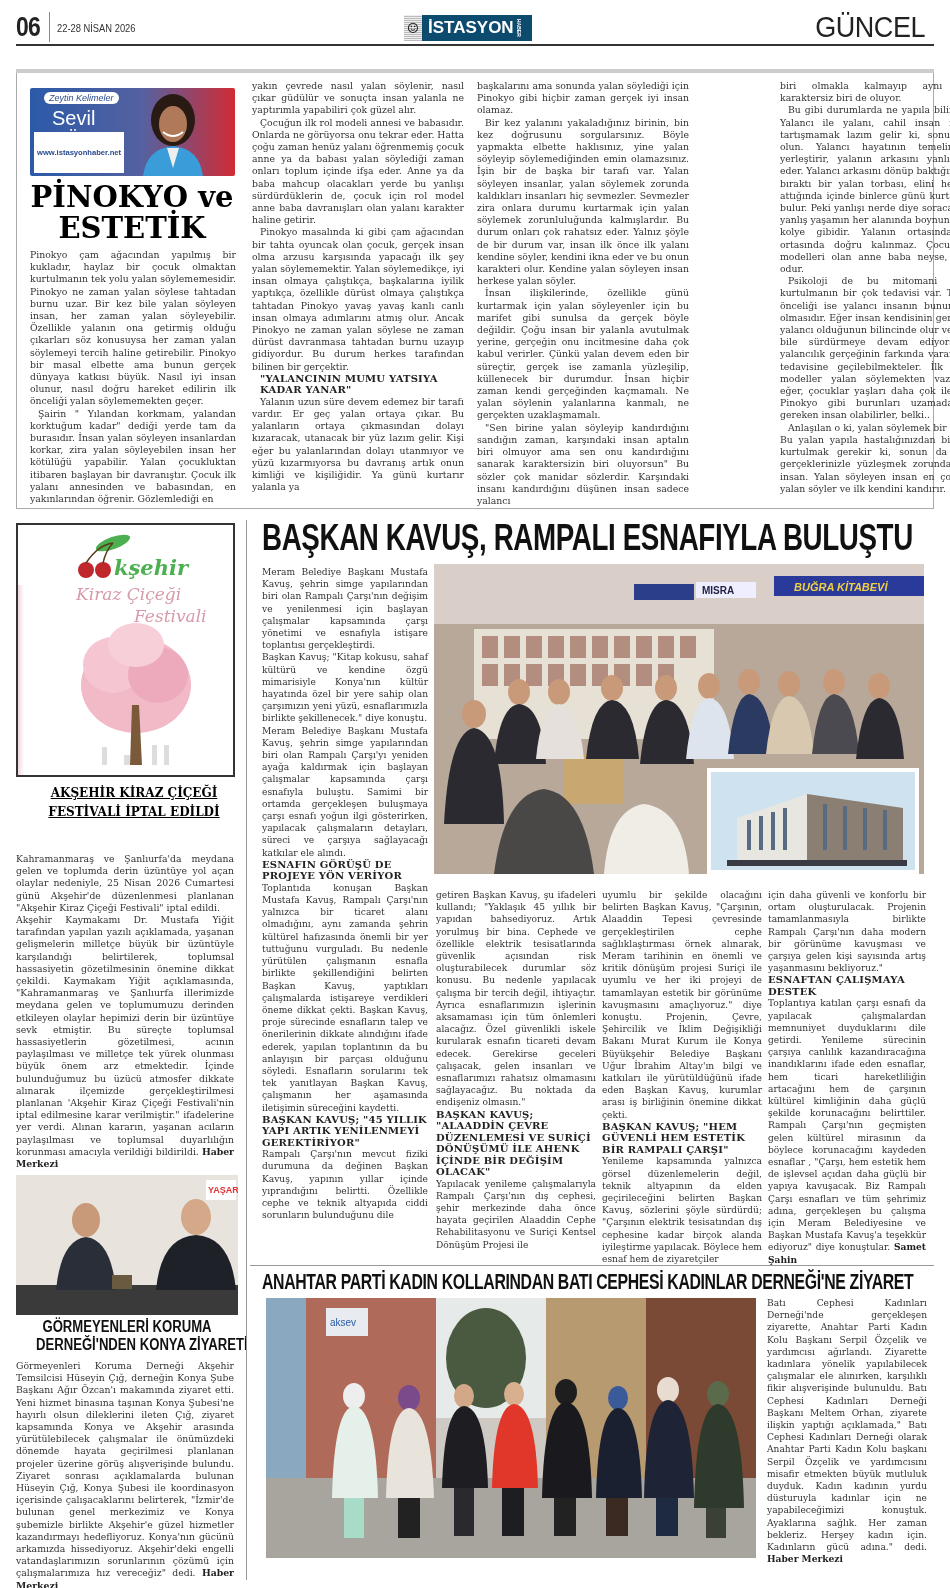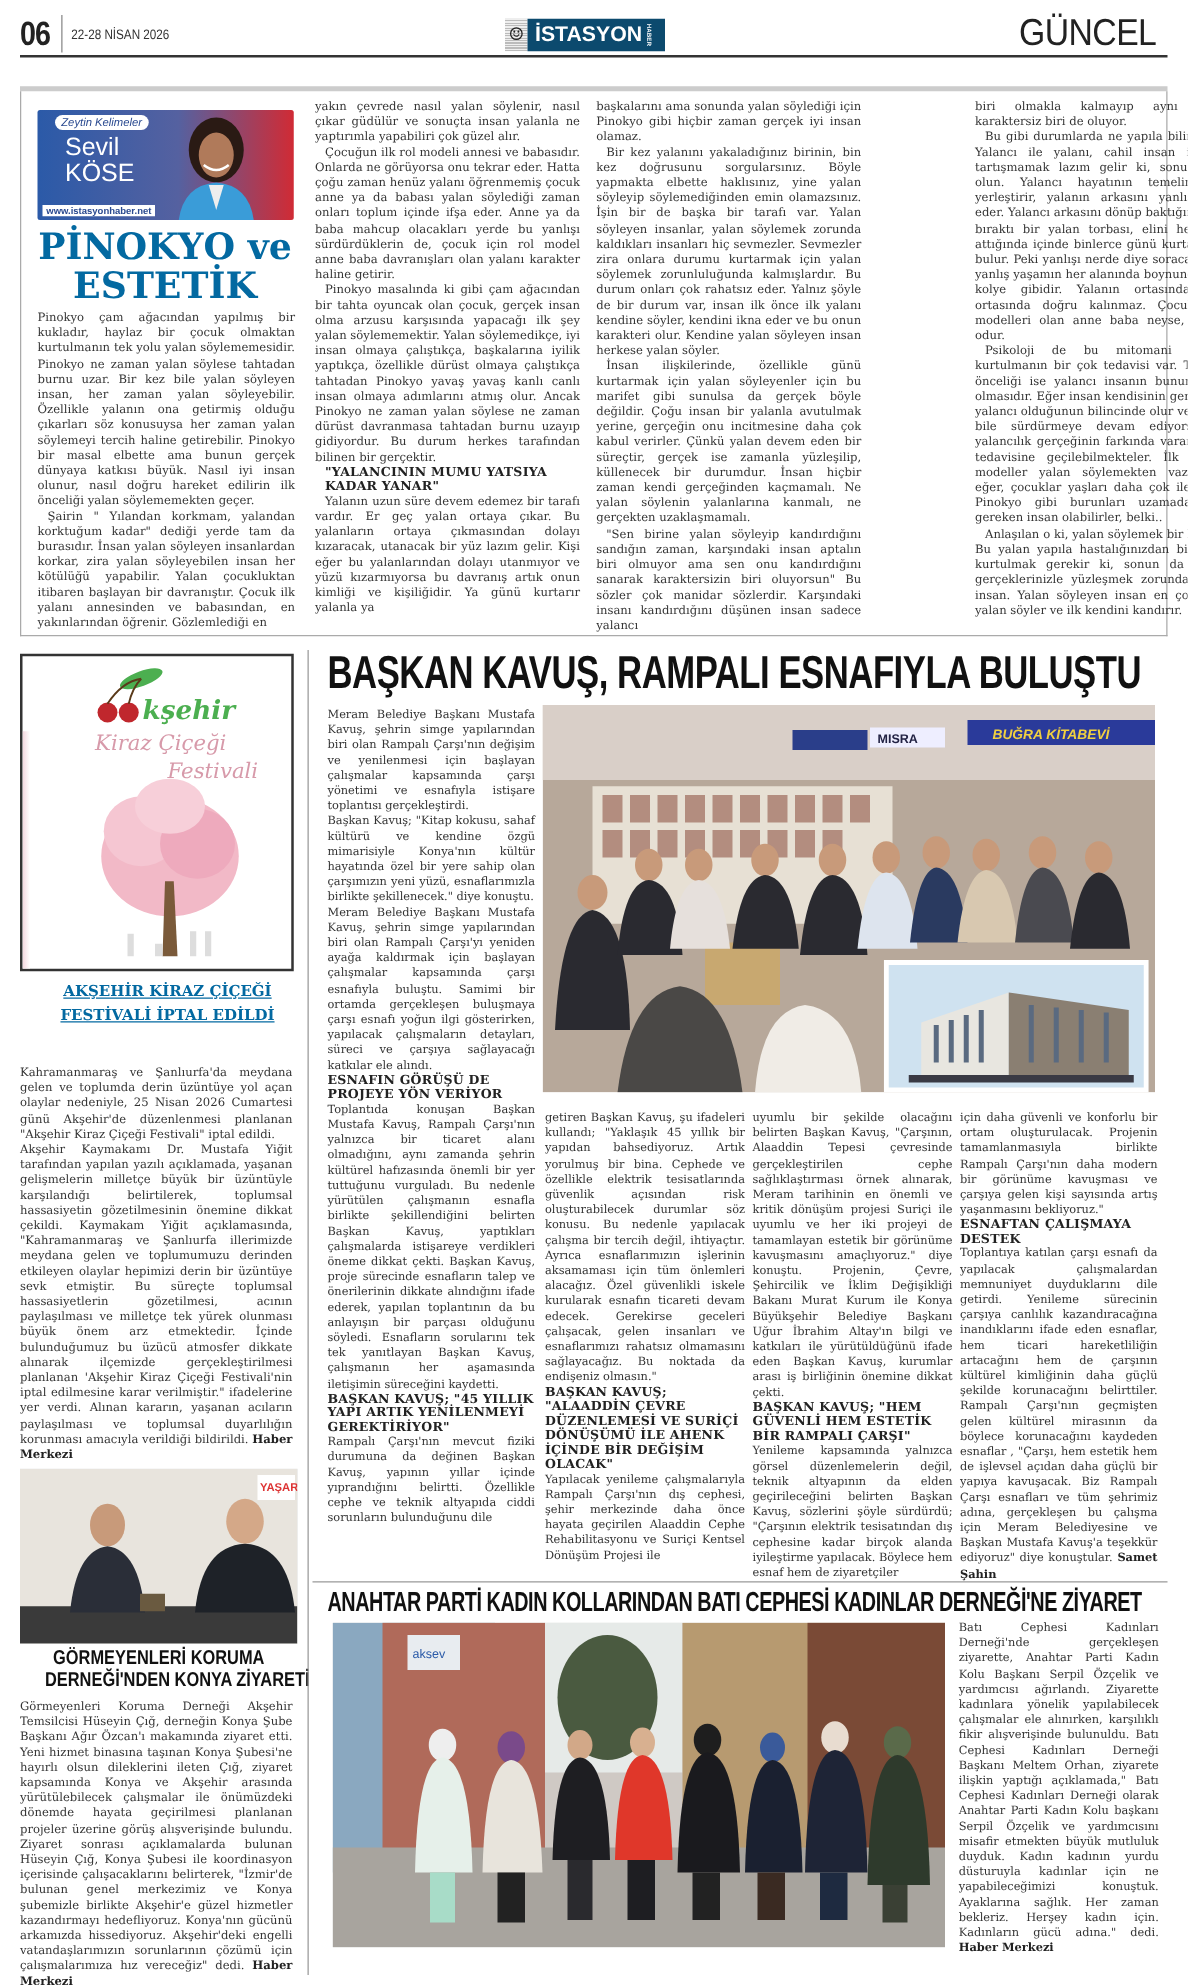--- a/index.html
+++ b/index.html
@@ -20,23 +20,23 @@
   .col { font-size: 9.3px; line-height: 12.2px; text-align: justify; color: #333; }
   .col p { text-indent: 0; }
   .col p.ind { text-indent: 8px; }
   .subhead { font-weight: 700; text-align: left; font-size: 10px; line-height: 11.5px; color: #222; letter-spacing: 0.2px; }
   .subhead.left { text-align: left; padding-left: 12px; }
   .byline { font-weight: 700; color: #222; }
   
   .author-box { left: 30px; top: 88px; width: 205px; height: 88px; background: linear-gradient(90deg,#2b5aa8 0%, #5561a0 55%, #d02b35 100%); border-radius: 2px; overflow: hidden; }
   .author-box .tag { position:absolute; left: 14px; top: 4px; background:#fff; color:#2a4a90; font-family:"Liberation Sans",sans-serif; font-weight:400; font-style: italic; font-size:9px; padding:1px 5px; border-radius:6px; }
   .author-box .name { position:absolute; left: 22px; top: 20px; color:#fff; font-family:"Liberation Sans",sans-serif; font-weight:400; font-size: 20px; line-height: 21px; }
-  .author-box .url { position:absolute; left: 4px; bottom: 3px; background:#fff; color:#2a4a90; font-family:"Liberation Sans",sans-serif; font-weight:700; font-size: 7.6px; padding: 0 3px; }
+  .author-box .url { position:absolute; left: 4px; bottom: 3px; background:#fff; color:#2a4a90; font-family:"Liberation Sans",sans-serif; font-weight:700; font-size: 7.6px; padding: 16px 3px; }
   .author-photo { position:absolute; right: 24px; top: 0; width: 78px; height: 88px; }
-  .headline-serif { font-family: "DejaVu Serif", serif; font-weight: 700; text-align: center; color: #0369a1; }
+  .headline-serif { font-family: "DejaVu Serif", serif; font-weight: 700; text-align: center; color: #000000; }
   .v-rule { width: 1px; background: #999; }
   .h-rule { height: 1px; background: #999; }
   .photo { overflow: hidden; }
   .bigtitle { font-family: "Liberation Sans", sans-serif; font-weight: 700; color: #111; white-space: nowrap; transform-origin: left; letter-spacing: -0.5px; }
 </style>
 </head>
 <body>
 
 <div class="abs pg-num">06</div>
 <div class="abs pg-sep"></div>

